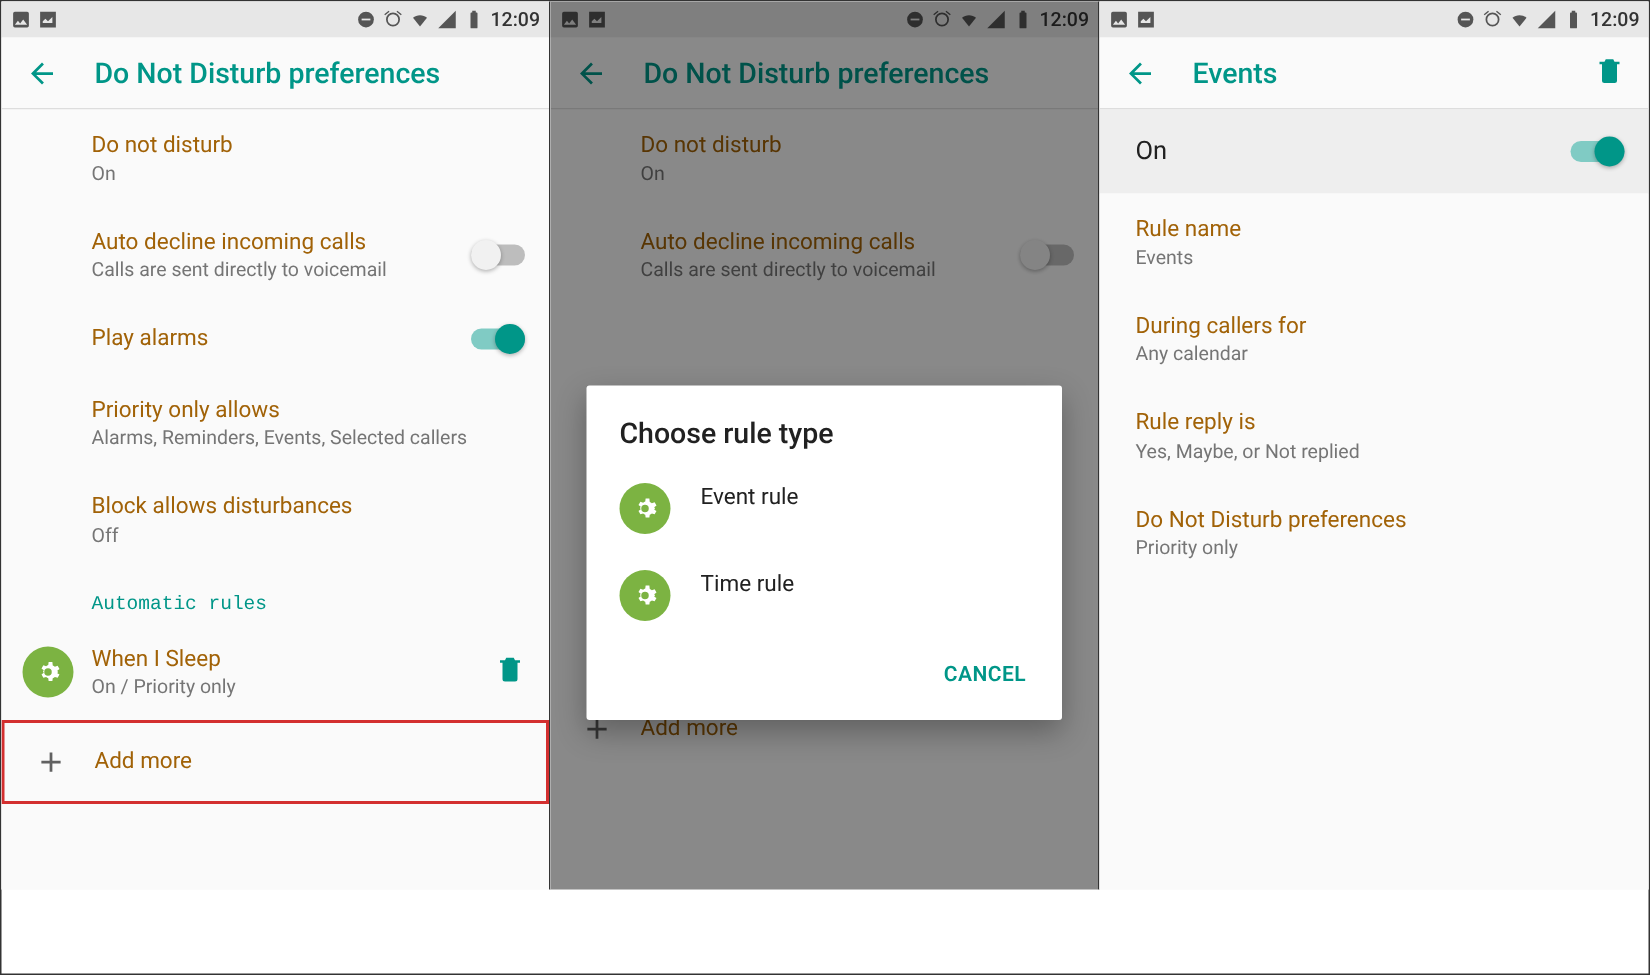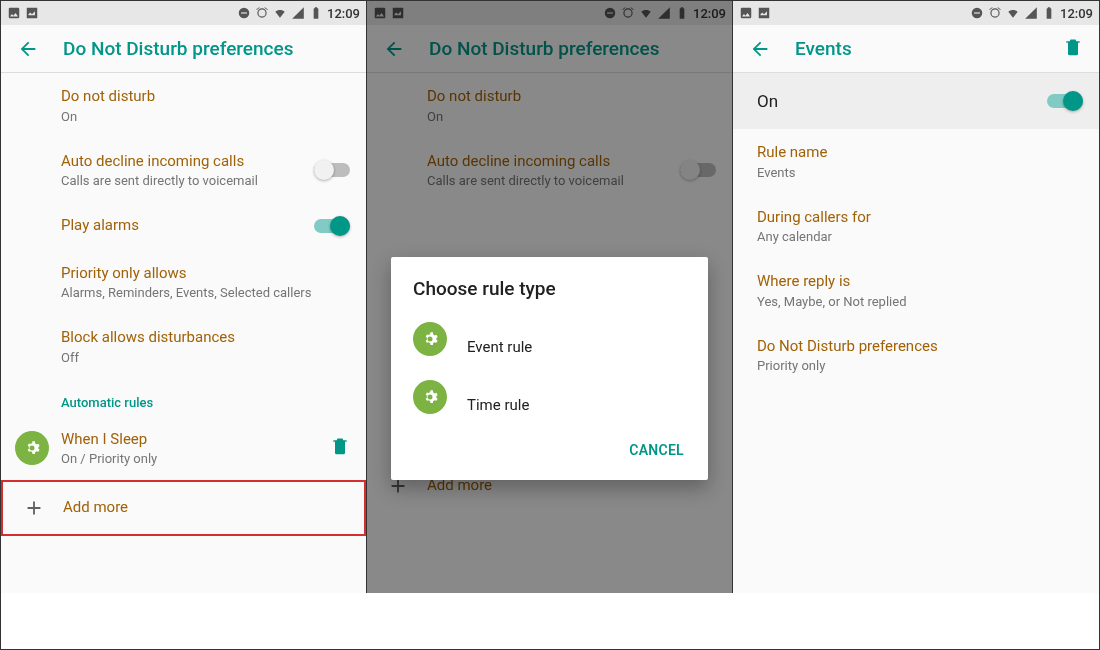--- a/index.html
+++ b/index.html
@@ -21,41 +21,41 @@
 .appbar .trash svg { width: 20px; height: 20px; fill: #009688; }
 
 .content { flex: 1; overflow: hidden; background: #fafafa; }
 
 .row { padding: 14px 16px 14px 60px; position: relative; }
 .row .title { font-size: 15px; color: #a16207; line-height: 1.3; }
 .row .sub { font-size: 13px; color: #757575; margin-top: 2px; }
 .row .leading { position: absolute; left: 14px; top: 50%; transform: translateY(-50%); width: 34px; height: 34px; display: flex; align-items: center; justify-content: center; }
 .row .trailing { position: absolute; right: 16px; top: 50%; transform: translateY(-50%); }
 
-.subheader { padding: 16px 16px 6px 60px; color: #009688; font-size: 13px; font-weight: 500; }
+.subheader { padding: 16px 16px 6px 60px; color: #009688; font-size: 13px; font-weight: 500; font-family: Liberation Mono, monospace; }
 
 .switch { width: 36px; height: 20px; border-radius: 10px; position: relative; }
 .switch .track { position: absolute; inset: 3px 0; border-radius: 10px; }
 .switch .thumb { position: absolute; width: 20px; height: 20px; border-radius: 50%; top: 0; box-shadow: 0 1px 3px rgba(0,0,0,0.3); }
 .switch.off .track { background: #bdbdbd; }
 .switch.off .thumb { background: #f1f1f1; left: 0; }
 .switch.on .track { background: #80cbc4; }
 .switch.on .thumb { background: #009688; right: 0; }
 
 .gear-circle { width: 34px; height: 34px; border-radius: 50%; background: #7cb342; display: flex; align-items: center; justify-content: center; }
 .gear-circle svg { width: 20px; height: 20px; fill: #fff; }
 
 .trash-icon svg { width: 20px; height: 20px; fill: #009688; }
 .plus-icon svg { width: 22px; height: 22px; fill: #616161; }
 
 .highlight-box { border: 2px solid #d32f2f; }
 
 .dialog { position: absolute; left: 24px; right: 24px; top: 210px; background: #fff; z-index: 10; border-radius: 2px; box-shadow: 0 8px 20px rgba(0,0,0,0.3); padding-bottom: 6px; margin-top: 46px; }
 .dialog .dtitle { font-size: 19px; font-weight: 500; padding: 20px 22px 10px; color: #212121; }
-.dialog .drow { display: flex; align-items: flex-end; gap: 20px; padding: 12px 22px; }
+.dialog .drow { display: flex; align-items: flex-start; gap: 20px; padding: 12px 22px; }
 .dialog .drow .label { font-size: 15px; color: #212121; }
 .dialog .actions { display: flex; justify-content: flex-end; padding: 8px 14px; }
 .dialog .actions .btn { color: #009688; font-size: 14px; font-weight: 600; padding: 8px 10px; letter-spacing: 0.3px; }
 
 .panel3 .toggle-row { background: #eeeeee; padding: 18px 16px 18px 24px; display: flex; align-items: center; justify-content: space-between; }
 .panel3 .toggle-row .label { font-size: 17px; color: #212121; }
 .panel3 .content .row { padding-left: 24px; }
 </style>
 </head>
 <body>
@@ -304,21 +304,21 @@
   <div class="content">
     <div class="row">
       <div class="title">Rule name</div>
       <div class="sub">Events</div>
     </div>
     <div class="row">
       <div class="title">During callers for</div>
       <div class="sub">Any calendar</div>
     </div>
     <div class="row">
-      <div class="title">Where reply is</div>
+      <div class="title">Rule reply is</div>
       <div class="sub">Yes, Maybe, or Not replied</div>
     </div>
     <div class="row">
       <div class="title">Do Not Disturb preferences</div>
       <div class="sub">Priority only</div>
     </div>
   </div>
 </div>
 
 </div>

